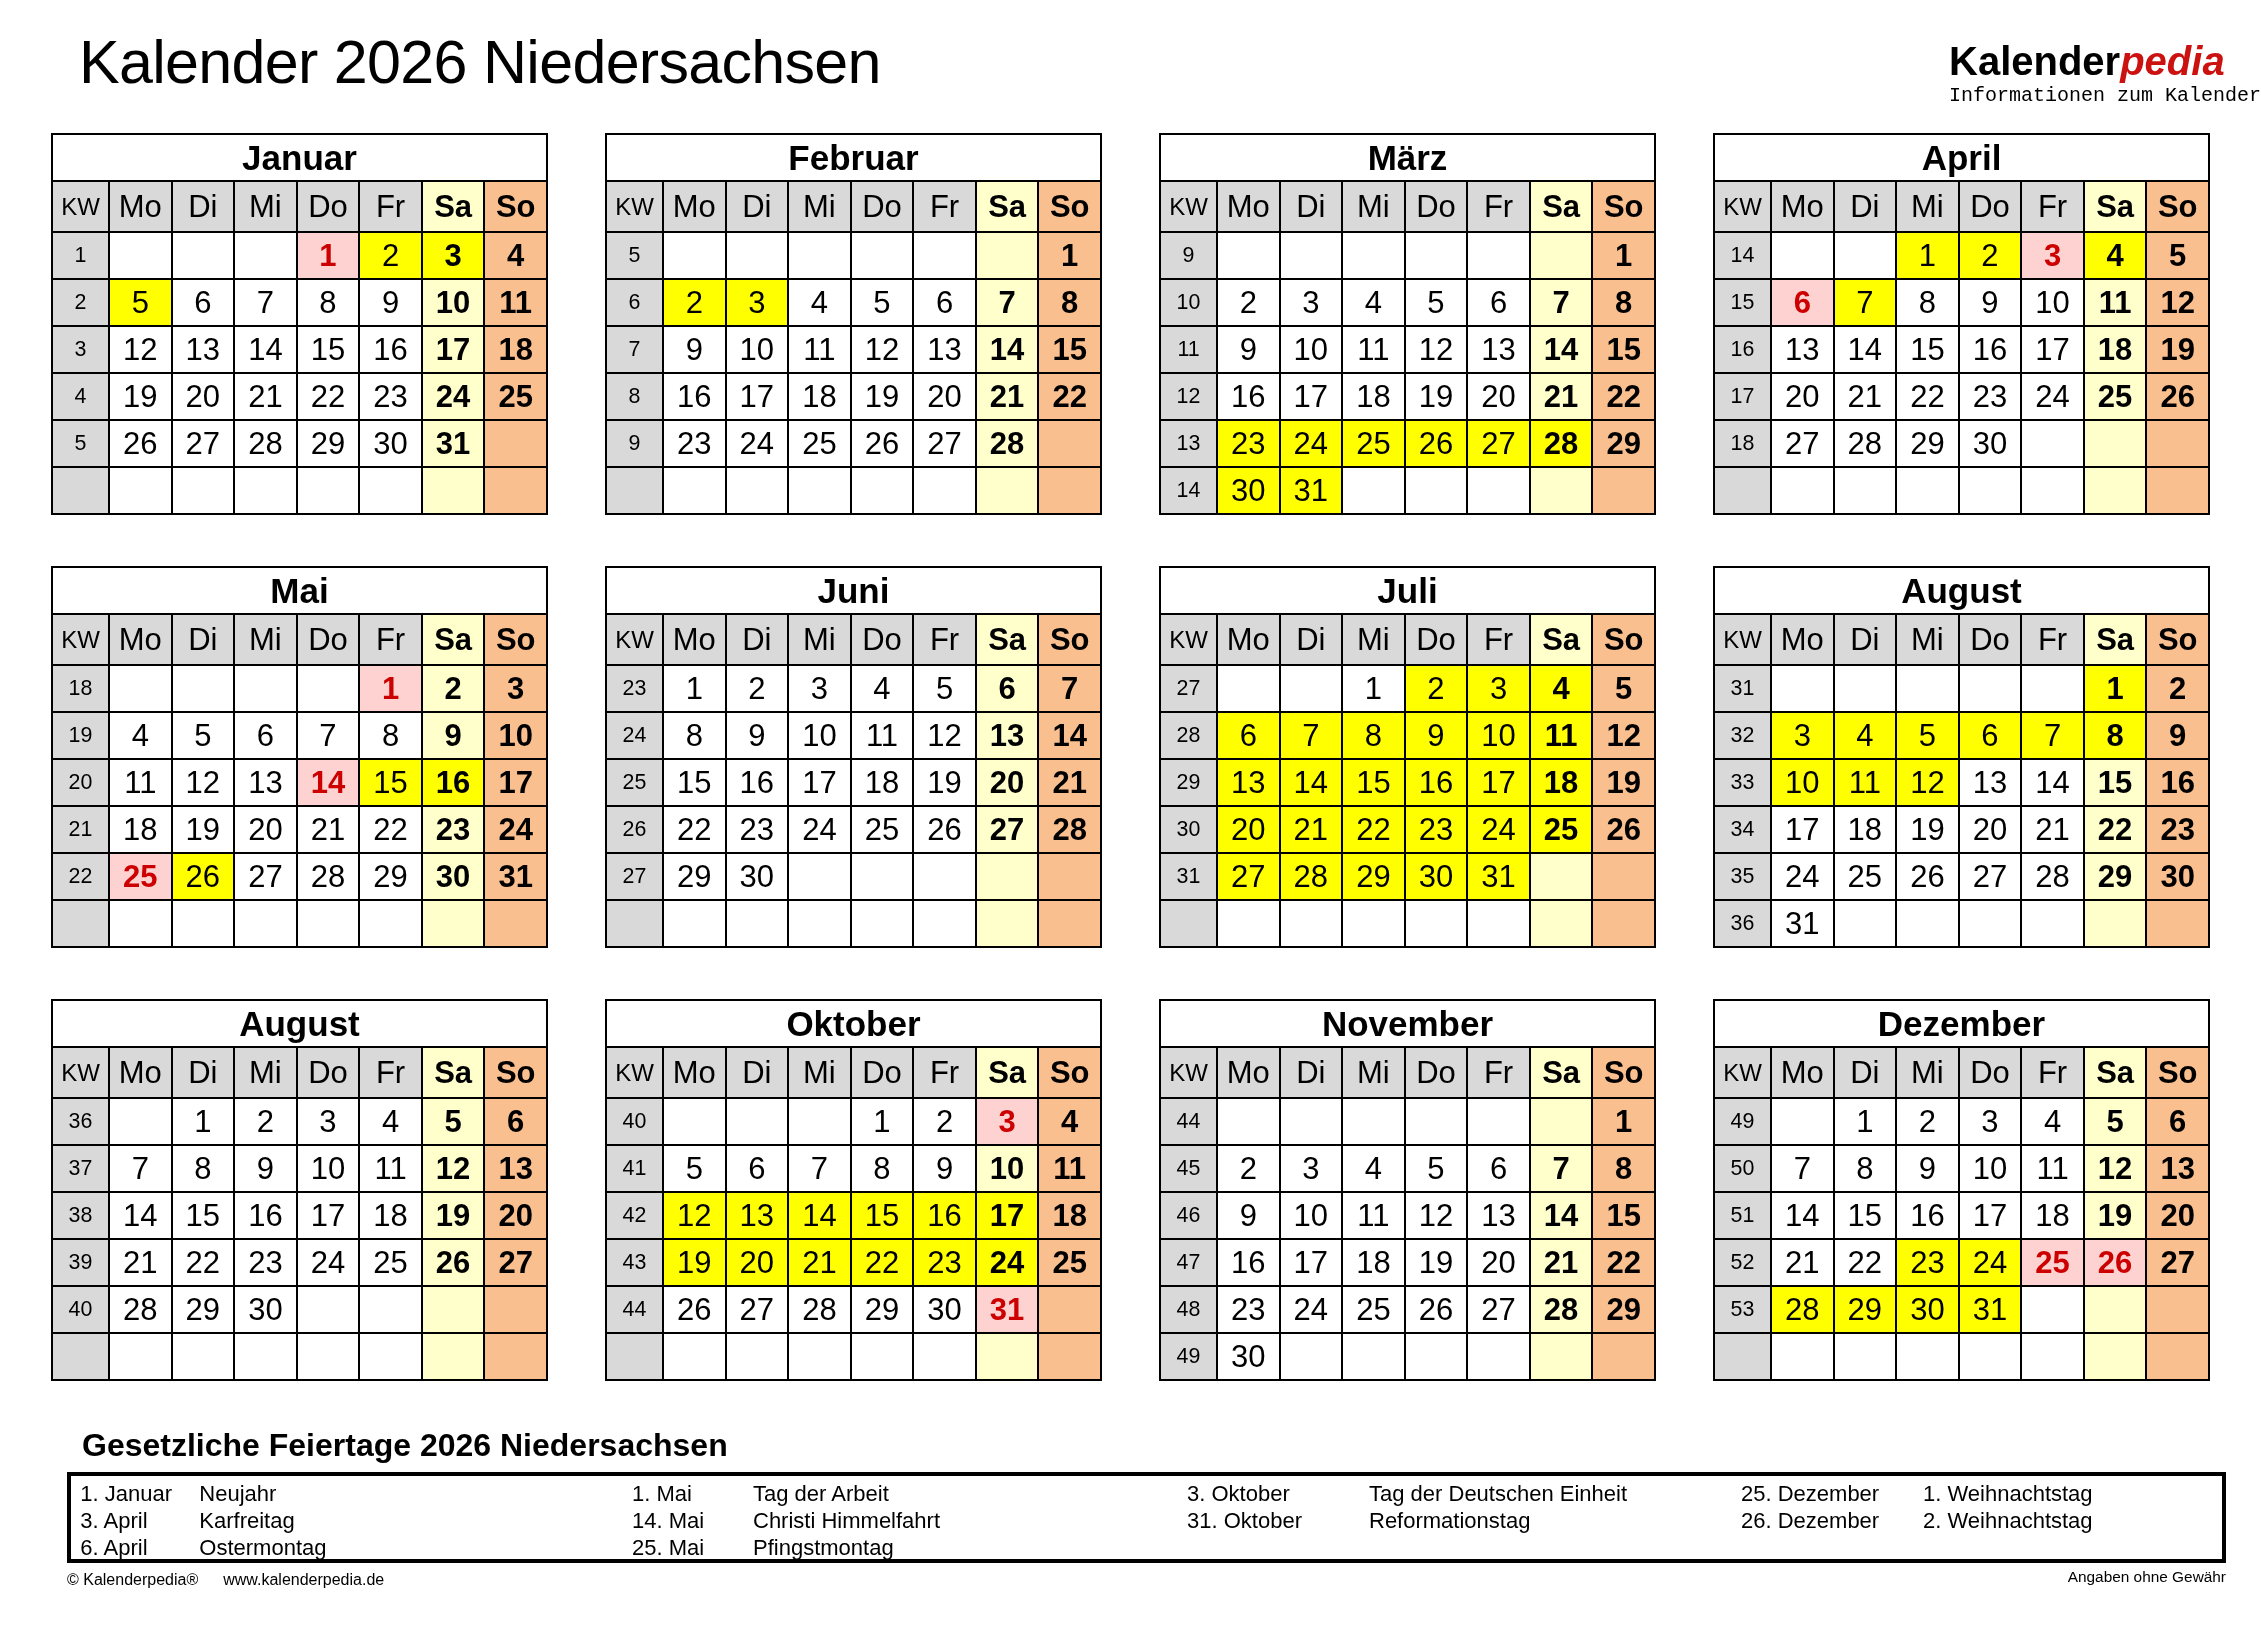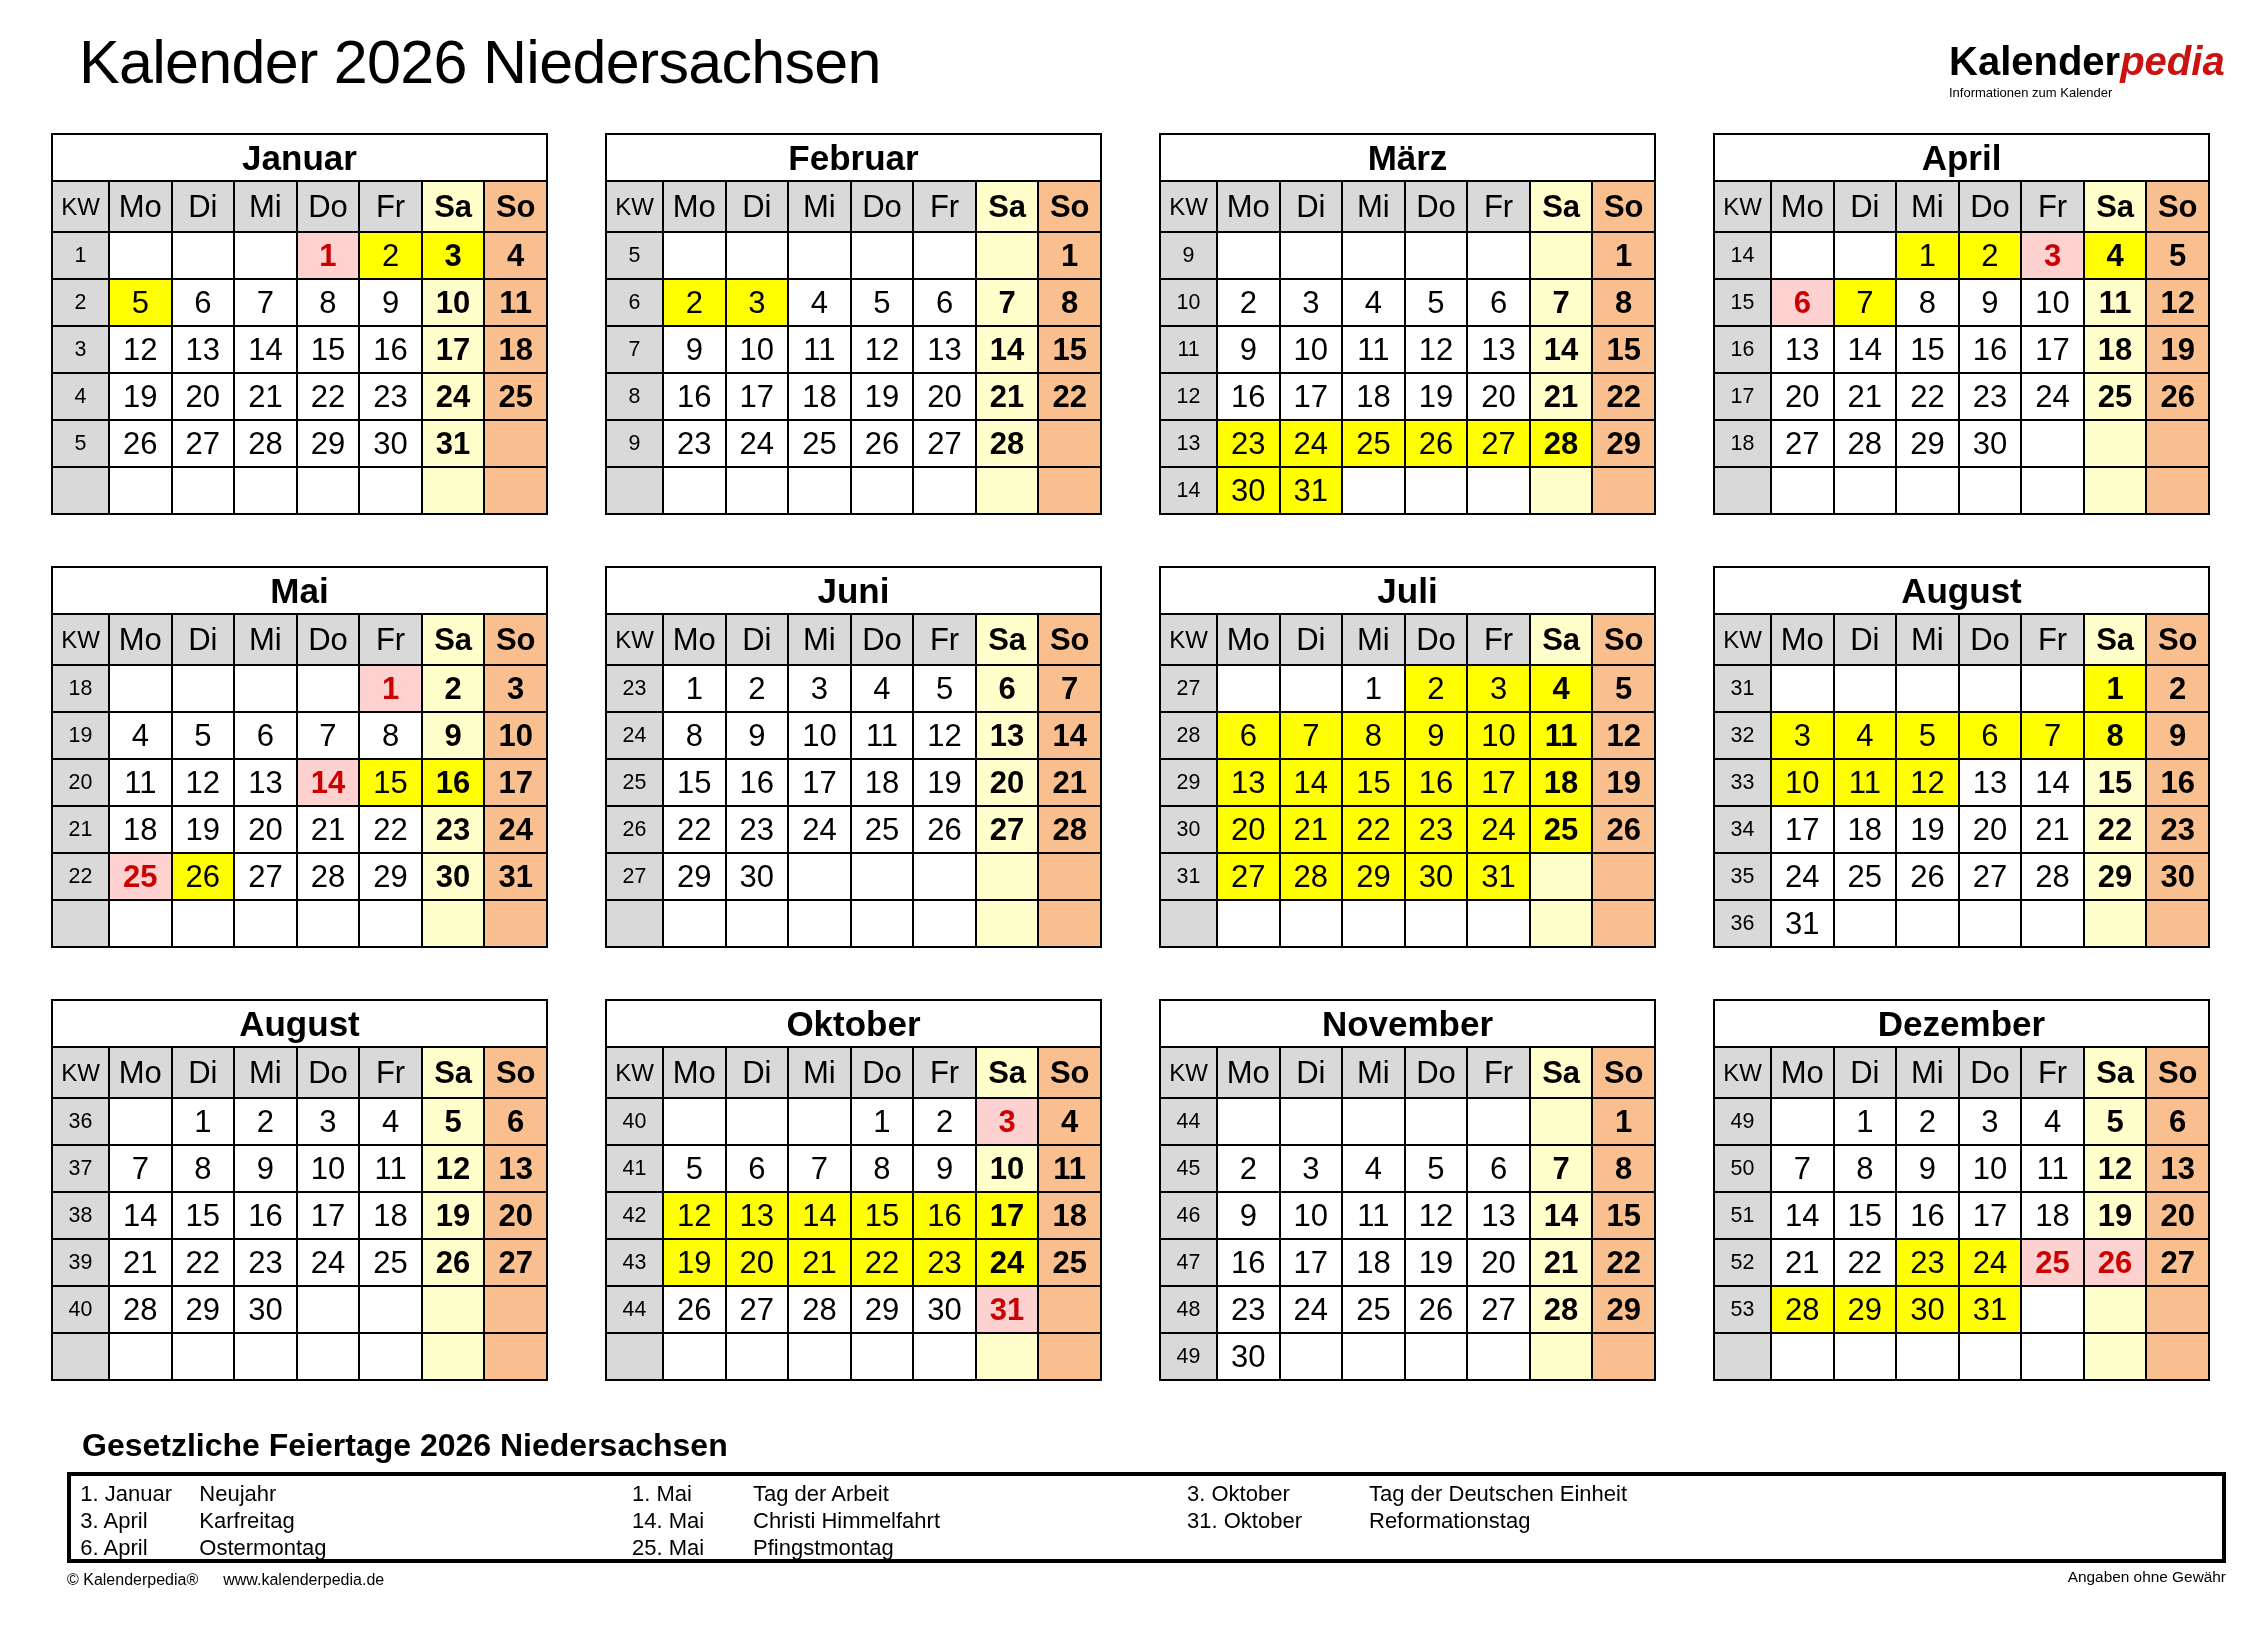--- a/index.html
+++ b/index.html
@@ -12,21 +12,21 @@
     width:2261px;height:1639px;background:#fff;position:relative;
     font-family:"Liberation Sans","DejaVu Sans",sans-serif;color:#000;overflow:hidden;
   }
   .title{
     position:absolute;left:79px;top:27px;margin:0;
     font-size:61px;font-weight:normal;letter-spacing:-0.7px;white-space:nowrap;
   }
   .logo{position:absolute;left:1949px;top:41px;line-height:1;}
   .logo-line{font-size:40px;font-weight:bold;white-space:nowrap;}
   .logo-red{color:var(--brand);font-style:italic;}
-  .logo-sub{font-size:13px;margin-top:5.3px;white-space:nowrap;}
+  .logo-sub{font-size:20px;margin-top:5.3px;white-space:nowrap;font-family:Liberation Mono, monospace;}
 
   .months{
     position:absolute;left:51px;top:133px;width:1982px;
     display:grid;grid-template-columns:repeat(4,497px);column-gap:57px;row-gap:51px;
   }
   table.month{
     width:497px;border-collapse:collapse;table-layout:fixed;
     border:2.7px solid var(--line);
   }
   table.month th,table.month td{
@@ -1165,20 +1165,26 @@
         <div class="hname">Christi Himmelfahrt</div>
         <div class="hdate">25. Mai</div>
         <div class="hname">Pfingstmontag</div>
       </div>
       <div class="hcol hcol2">
         <div class="hdate">3. Oktober</div>
         <div class="hname">Tag der Deutschen Einheit</div>
         <div class="hdate">31. Oktober</div>
         <div class="hname">Reformationstag</div>
       </div>
+      <div class="hcol hcol3">
+        <div class="hdate">25. Dezember</div>
+        <div class="hname">1. Weihnachtstag</div>
+        <div class="hdate">26. Dezember</div>
+        <div class="hname">2. Weihnachtstag</div>
+      </div>
     </div>
 
   <div class="copyright">
     <span>© Kalenderpedia®</span><span class="website">www.kalenderpedia.de</span>
   </div>
   <div class="disclaimer">Angaben ohne Gewähr</div>
 </div>
 
 
 </body></html>

